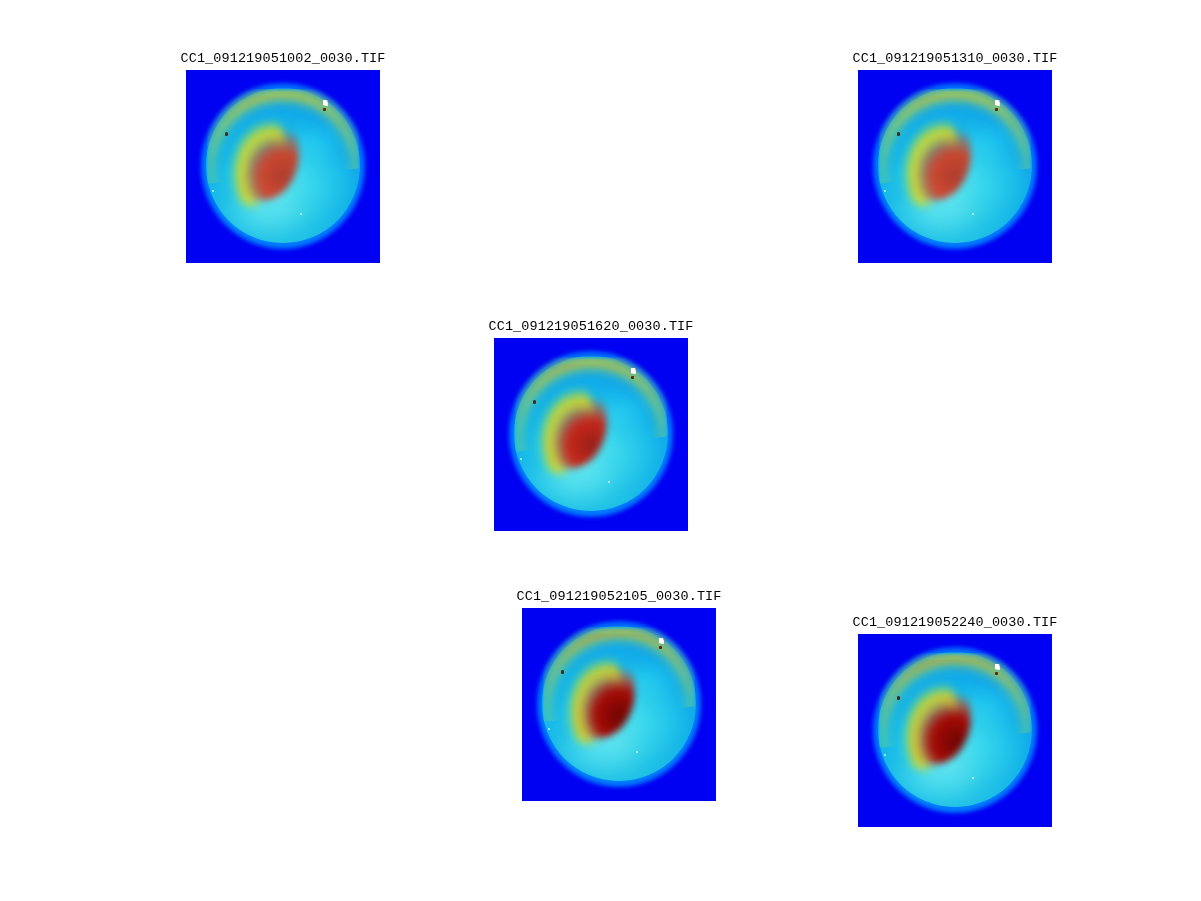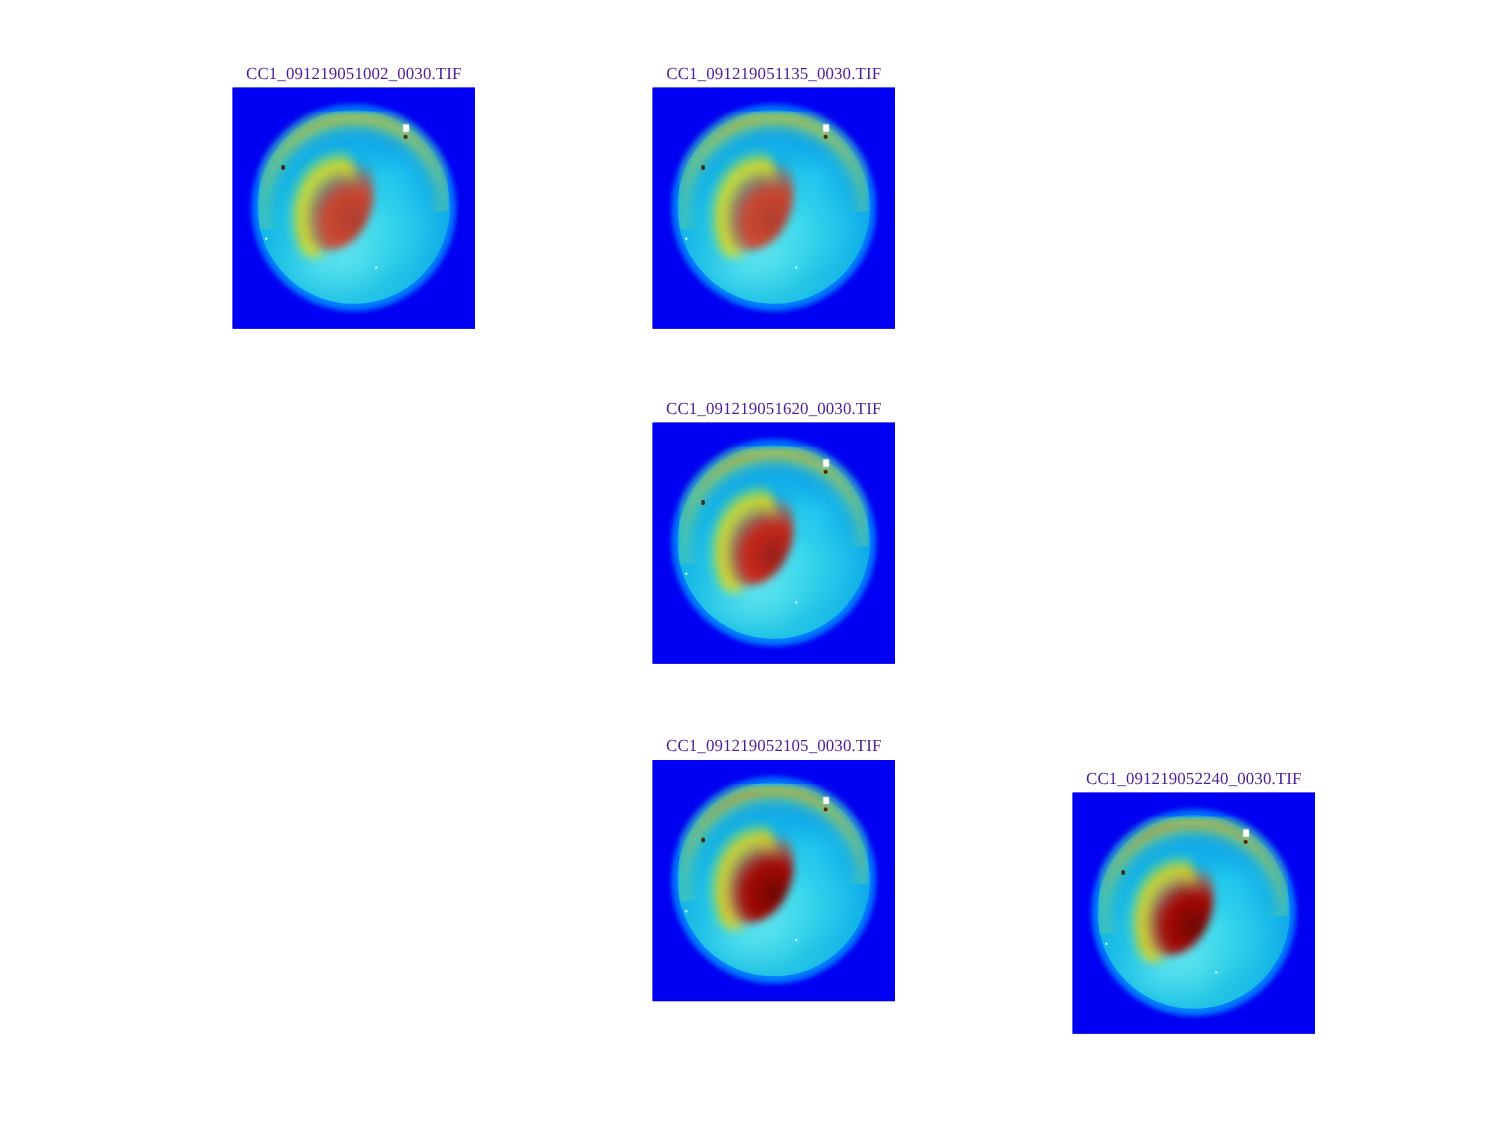--- a/index.html
+++ b/index.html
@@ -26,25 +26,25 @@
     position: absolute;
   }
 
   .panel-title {
     position: absolute;
     left: 50%;
     transform: translateX(-50%);
     bottom: 100%;
     margin-bottom: 3px;
     white-space: nowrap;
-    font-family: Liberation Serif, serif;
+    font-family: Liberation Mono, monospace;
     font-size: 13.5px;
     font-weight: 400;
     letter-spacing: 0.1px;
-    color: #4c1d95;
+    color: #000000;
     line-height: 16px;
   }
 
   .panel-image {
     position: relative;
     width: 100%;
     height: 100%;
     overflow: hidden;
     background: #0000ee;
   }
@@ -178,42 +178,42 @@
           <div class="arc" style="left: 14%; top: 12%; width: 44%; height: 56%; border-radius: 50%; background: radial-gradient(66% 54% at 74% 84%, rgb(200, 20, 0) 0%, rgb(238, 36, 0) 42%, rgba(220, 40, 0, 0.55) 66%, rgba(220, 60, 0, 0) 84%); transform: rotate(-14deg); filter: blur(3.5px); opacity: 0.8;"></div>
           <div class="arc" style="left: 11.5%; top: 11%; width: 40%; height: 60%; background: radial-gradient(60% 52% at 80% 80%, rgba(0, 0, 0, 0) 52%, rgb(255, 224, 0) 76%, rgba(170, 225, 60, 0.65) 88%, rgba(120, 220, 120, 0) 98%); transform: rotate(-12deg); filter: blur(4px); opacity: 0.85;"></div>
         </div>
         <div class="speck" style="left: 70.5%; top: 15.5%;"></div>
         <div class="speck-dark" style="left: 70.5%; top: 19.5%;"></div>
         <div class="darkdot" style="left: 20%; top: 32%;"></div>
         <div class="speck-small" style="left: 59%; top: 74%;"></div>
         <div class="speck-small" style="left: 13.5%; top: 62%;"></div>
       </div>
     </div>
-    <div class="panel" style="left: 522px; top: 70px; width: 194px; height: 193px;">
-      <div class="panel-title">CC1_091219051135_0030.TIF</div>
+    <div class="panel" style="left: 858px; top: 70px; width: 194px; height: 193px;">
+      <div class="panel-title">CC1_091219051310_0030.TIF</div>
       <div class="panel-image">
         <div class="jet-bg"></div>
         <div class="halo"></div>
         <div class="body"></div>
         <div class="body-texture"></div>
         <div class="arc-wrap">
           <div class="arc" style="left: 11%; top: 10%; width: 78%; height: 79%; background: radial-gradient(circle at 50% 54%, rgba(0, 0, 0, 0) 58%, rgb(200, 234, 48) 74%, rgb(255, 224, 0) 84%, rgba(255, 220, 0, 0) 100%); clip-path: polygon(0% 0%, 100% 0%, 100% 52%, 0% 62%); filter: blur(5px); opacity: 0.92;"></div>
           <div class="arc" style="left: 12%; top: 11%; width: 76%; height: 77%; background: radial-gradient(circle at 50% 55%, rgba(0, 0, 0, 0) 66%, rgb(255, 196, 0) 80%, rgb(255, 132, 0) 90%, rgba(255, 120, 0, 0) 100%); clip-path: polygon(0% 0%, 100% 0%, 100% 44%, 0% 56%); filter: blur(4px);"></div>
           <div class="arc" style="left: 13%; top: 12%; width: 74%; height: 75%; background: radial-gradient(circle at 52% 58%, rgba(0, 0, 0, 0) 72%, rgb(255, 80, 0) 84%, rgb(238, 36, 0) 93%, rgb(200, 20, 0) 100%); clip-path: polygon(0% 2%, 100% 2%, 100% 33%, 52% 26%, 0% 48%); filter: blur(3px);"></div>
           <div class="arc" style="left: 14%; top: 12%; width: 44%; height: 56%; border-radius: 50%; background: radial-gradient(66% 54% at 74% 84%, rgb(200, 20, 0) 0%, rgb(238, 36, 0) 42%, rgba(220, 40, 0, 0.55) 66%, rgba(220, 60, 0, 0) 84%); transform: rotate(-14deg); filter: blur(3.5px); opacity: 0.8;"></div>
           <div class="arc" style="left: 11.5%; top: 11%; width: 40%; height: 60%; background: radial-gradient(60% 52% at 80% 80%, rgba(0, 0, 0, 0) 52%, rgb(255, 224, 0) 76%, rgba(170, 225, 60, 0.65) 88%, rgba(120, 220, 120, 0) 98%); transform: rotate(-12deg); filter: blur(4px); opacity: 0.85;"></div>
         </div>
         <div class="speck" style="left: 70.5%; top: 15.5%;"></div>
         <div class="speck-dark" style="left: 70.5%; top: 19.5%;"></div>
         <div class="darkdot" style="left: 20%; top: 32%;"></div>
         <div class="speck-small" style="left: 59%; top: 74%;"></div>
         <div class="speck-small" style="left: 13.5%; top: 62%;"></div>
       </div>
     </div>
-    <div class="panel" style="left: 522px; top: 338px; width: 194px; height: 193px;">
+    <div class="panel" style="left: 494px; top: 338px; width: 194px; height: 193px;">
       <div class="panel-title">CC1_091219051620_0030.TIF</div>
       <div class="panel-image">
         <div class="jet-bg"></div>
         <div class="halo"></div>
         <div class="body"></div>
         <div class="body-texture"></div>
         <div class="arc-wrap">
           <div class="arc" style="left: 11%; top: 10%; width: 78%; height: 79%; background: radial-gradient(circle at 50% 54%, rgba(0, 0, 0, 0) 57.4%, rgb(184, 232, 64) 73.5%, rgb(255, 220, 0) 83.6%, rgba(255, 220, 0, 0) 100%); clip-path: polygon(0% 0%, 100% 0%, 100% 52%, 0% 62%); filter: blur(5px); opacity: 0.92;"></div>
           <div class="arc" style="left: 12%; top: 11%; width: 76%; height: 77%; background: radial-gradient(circle at 50% 55%, rgba(0, 0, 0, 0) 65.5%, rgb(255, 180, 0) 79.6%, rgb(255, 112, 0) 89.7%, rgba(255, 120, 0, 0) 100%); clip-path: polygon(0% 0%, 100% 0%, 100% 44%, 0% 56%); filter: blur(4px);"></div>
           <div class="arc" style="left: 13%; top: 12%; width: 74%; height: 75%; background: radial-gradient(circle at 52% 58%, rgba(0, 0, 0, 0) 71.6%, rgb(248, 64, 0) 83.7%, rgb(216, 18, 0) 92.8%, rgb(160, 8, 0) 100%); clip-path: polygon(0% 2%, 100% 2%, 100% 33%, 52% 26%, 0% 48%); filter: blur(3px);"></div>

